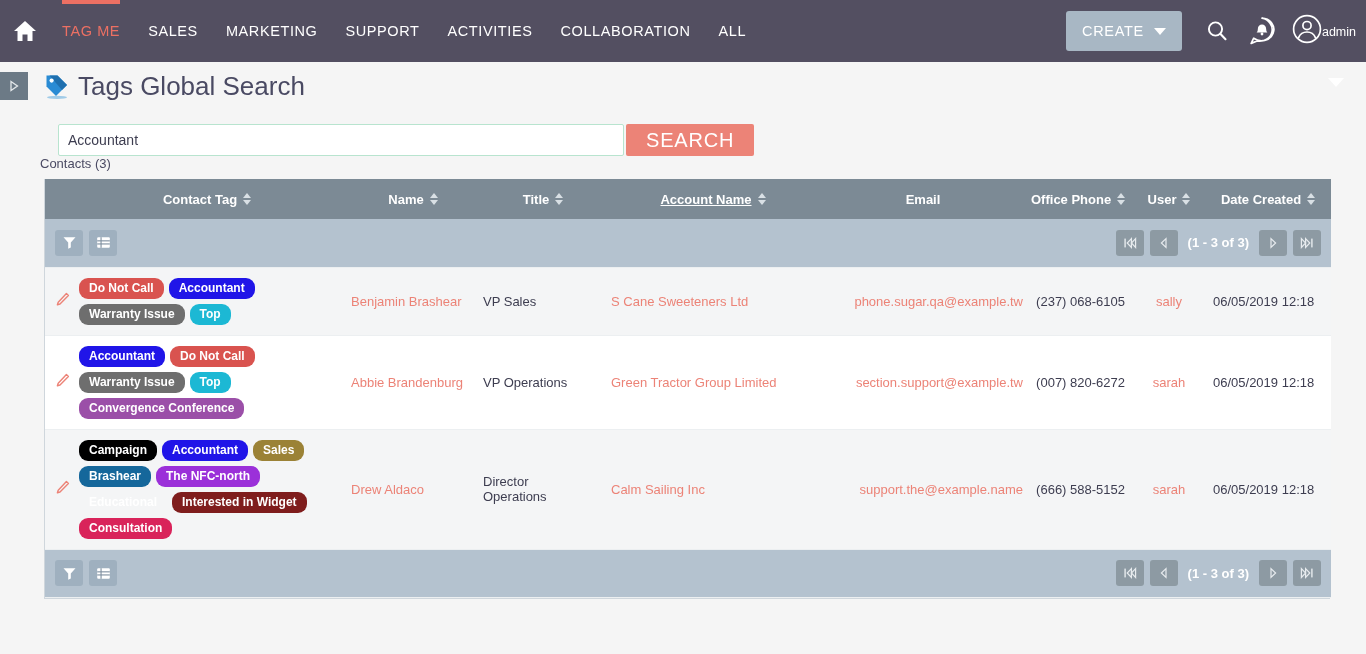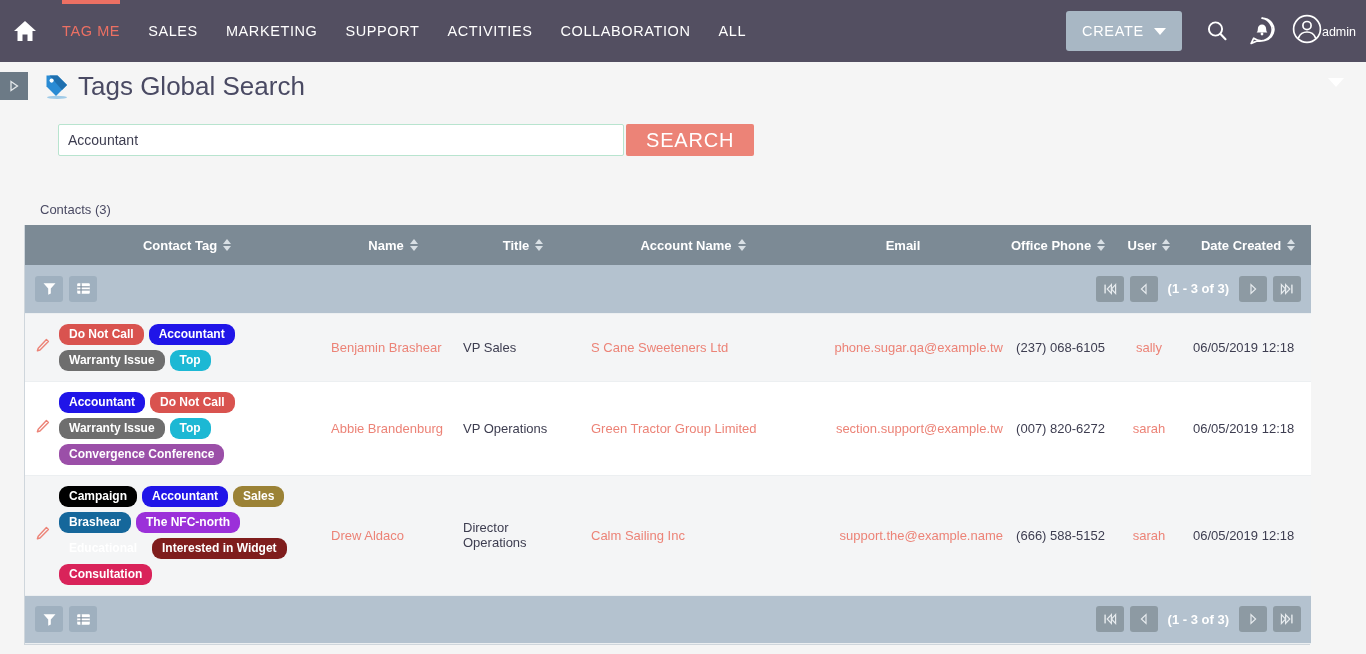--- a/index.html
+++ b/index.html
@@ -146,45 +146,44 @@
     font-size: 20px;
     letter-spacing: 0.8px;
     cursor: pointer;
     border-radius: 2px;
     font-family: "Liberation Sans", sans-serif;
   }
 
   
   #results-label {
     margin-left: 40px;
-    margin-top: 46px;
     font-size: 13px;
     color: #4a4a63;
   }
   #table-wrap {
-    margin: 8px 0 0 24px;
+    margin: 8px 0 0 44px;
     width: 1286px;
     border: 1px solid #cfd6dc;
     border-top: none;
     background: #ffffff;
   }
 
   table { border-collapse: collapse; width: 100%; table-layout: fixed; }
 
   thead th {
     background: #7c8a95;
     color: #ffffff;
     font-size: 13px;
     font-weight: bold;
     height: 40px;
     padding: 0 8px;
     white-space: nowrap;
   }
   th .th-inner { display: inline-flex; align-items: center; gap: 6px; }
-  th.sorted .th-label { }
+  th.sorted .th-label { text-decoration: underline; }
   .sort-arrows {
     display: inline-flex; flex-direction: column;
     line-height: 0; cursor: pointer;
   }
   .sort-arrows i {
     display: block; width: 0; height: 0;
     border-left: 4px solid transparent;
     border-right: 4px solid transparent;
   }
   .sort-arrows i.up   { border-bottom: 5px solid #d9e0e5; margin-bottom: 2px; }

